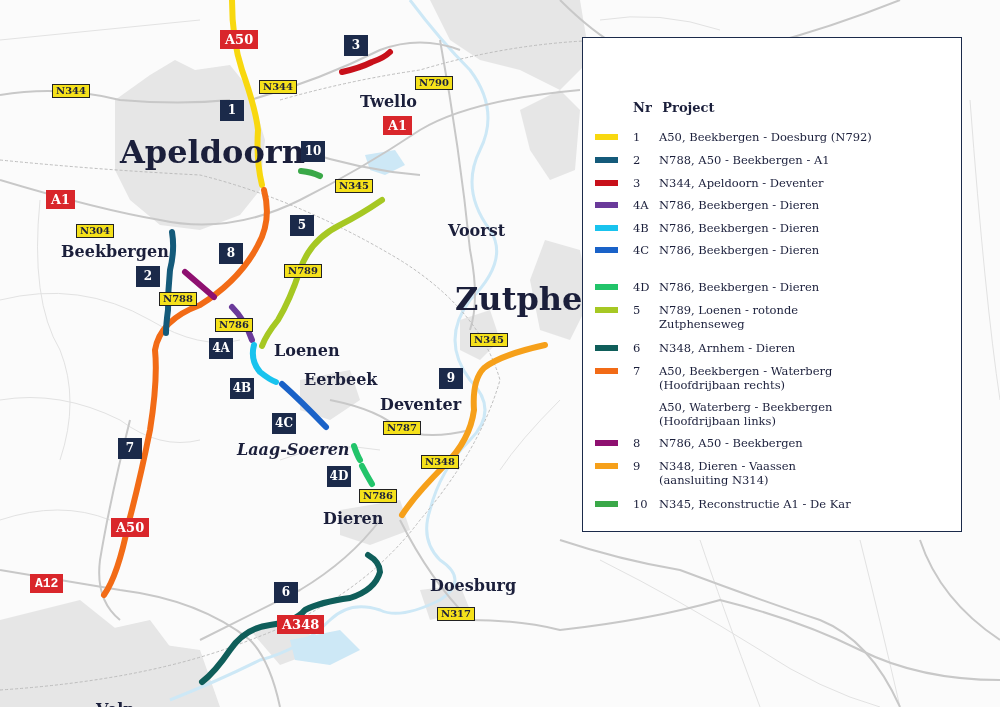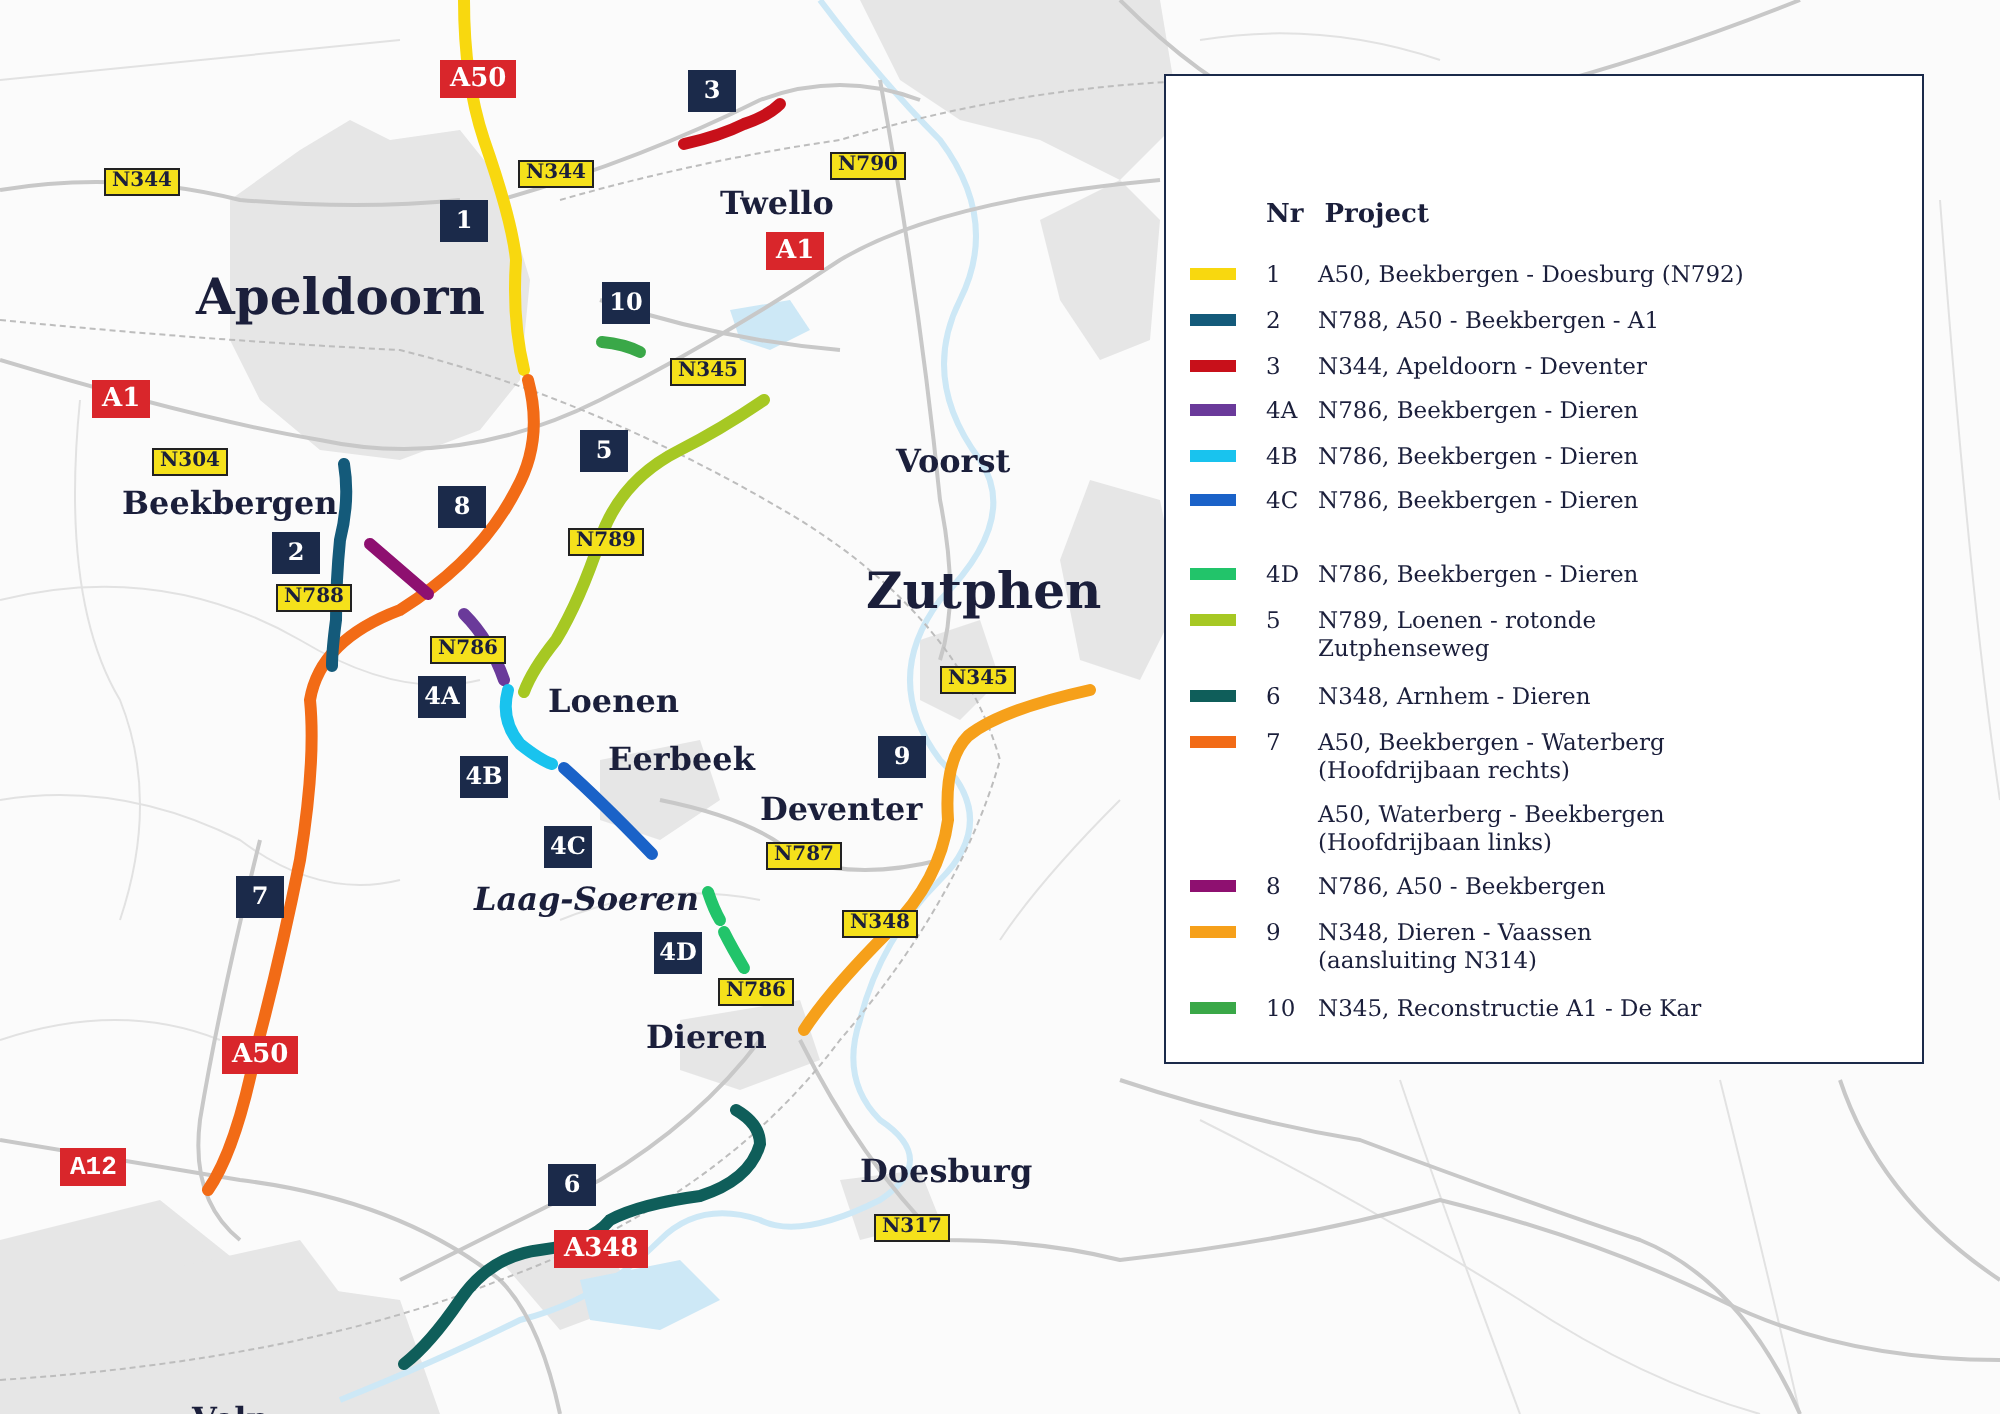--- a/index.html
+++ b/index.html
@@ -1,19 +1,19 @@
 <!DOCTYPE html>
 <html><head>
 <meta charset="utf-8">
 <style>
   html, body { margin: 0; padding: 0; }
   body { width: 1000px; height: 707px; position: relative; overflow: hidden; background: #fbfbfb; font-family: "DejaVu Serif", serif; }
   #map { position: absolute; left: 0; top: 0; width: 1000px; height: 707px; }
   .place { position: absolute; color: #1b1f3b; font-family: "DejaVu Serif", serif; font-weight: bold; white-space: nowrap; line-height: 1; }
-  .place.big { font-size: 25px; }
+  .place.big { font-size: 32px; margin-left: 22px; }
   .place.mid { font-size: 16px; }
   .nbadge { position: absolute; background: #f5e11b; border: 1px solid #222; color: #1b1f3b; font-family: "DejaVu Serif", serif; font-weight: bold; font-size: 10px; line-height: 12px; padding: 0 3px; white-space: nowrap; }
   .abadge { position: absolute; background: #d9262b; color: #fff; font-family: "DejaVu Serif", serif; font-weight: bold; font-size: 13px; line-height: 19px; padding: 0 5px; white-space: nowrap; }
   .pnum { position: absolute; background: #1b2a4a; color: #fff; font-family: "DejaVu Serif", serif; font-weight: bold; font-size: 12px; line-height: 21px; min-width: 22px; text-align: center; padding: 0 1px; }
   #legend { position: absolute; left: 582px; top: 37px; width: 380px; height: 495px; background: #fff; border: 1px solid #1b2a4a; box-sizing: border-box; }
   #legend-header { background: #1b2a4a; color: #fff; height: 46px; line-height: 46px; padding-left: 13px; font-size: 17px; font-weight: bold; font-family: "DejaVu Serif", serif; white-space: nowrap; }
   #legend-cols { position: absolute; left: 50px; top: 62px; font-size: 13px; font-weight: bold; color: #1b1f3b; }
   #legend-cols span { margin-right: 6px; }
   .lrow { position: absolute; left: 0; width: 378px; font-size: 11.5px; color: #1b1f3b; line-height: 14px; }
   .lrow .sw { position: absolute; left: 12px; top: 4px; width: 23px; height: 6px; }
@@ -120,21 +120,21 @@
 <div class="abadge" style="left:111px;top:518px;">A50</div>
 <div class="abadge" style="left:30px;top:574px;font-family:Liberation Mono, monospace;">A12</div>
 <div class="abadge" style="left:277px;top:615px;">A348</div>
 
 <div class="nbadge" style="left:52px;top:84px;">N344</div>
 <div class="nbadge" style="left:259px;top:80px;">N344</div>
 <div class="nbadge" style="left:415px;top:76px;">N790</div>
 <div class="nbadge" style="left:335px;top:179px;">N345</div>
 <div class="nbadge" style="left:76px;top:224px;">N304</div>
 <div class="nbadge" style="left:284px;top:264px;">N789</div>
-<div class="nbadge" style="left:138px;top:292px;">N788</div>
+<div class="nbadge" style="left:159px;top:292px;">N788</div>
 <div class="nbadge" style="left:215px;top:318px;">N786</div>
 <div class="nbadge" style="left:470px;top:333px;">N345</div>
 <div class="nbadge" style="left:383px;top:421px;">N787</div>
 <div class="nbadge" style="left:421px;top:455px;">N348</div>
 <div class="nbadge" style="left:359px;top:489px;">N786</div>
 <div class="nbadge" style="left:437px;top:607px;">N317</div>
 
 <div class="pnum" style="left:220px;top:100px;">1</div>
 <div class="pnum" style="left:136px;top:266px;">2</div>
 <div class="pnum" style="left:344px;top:35px;">3</div>

